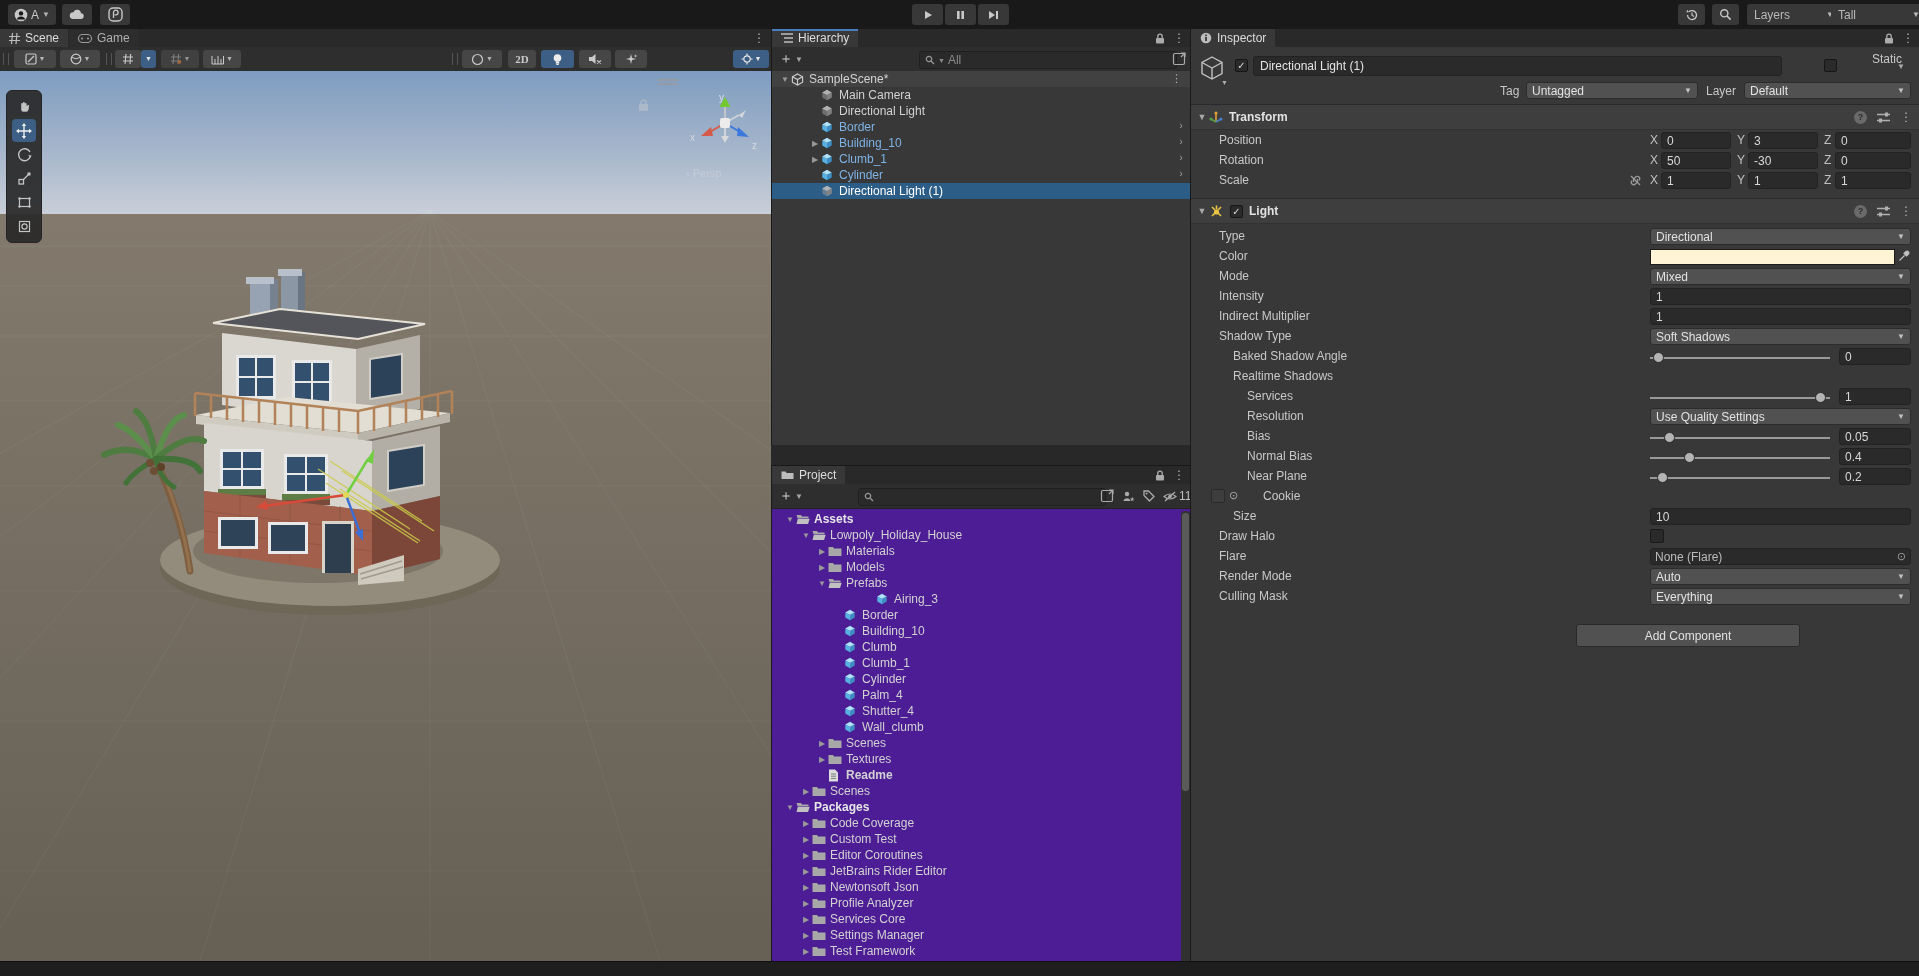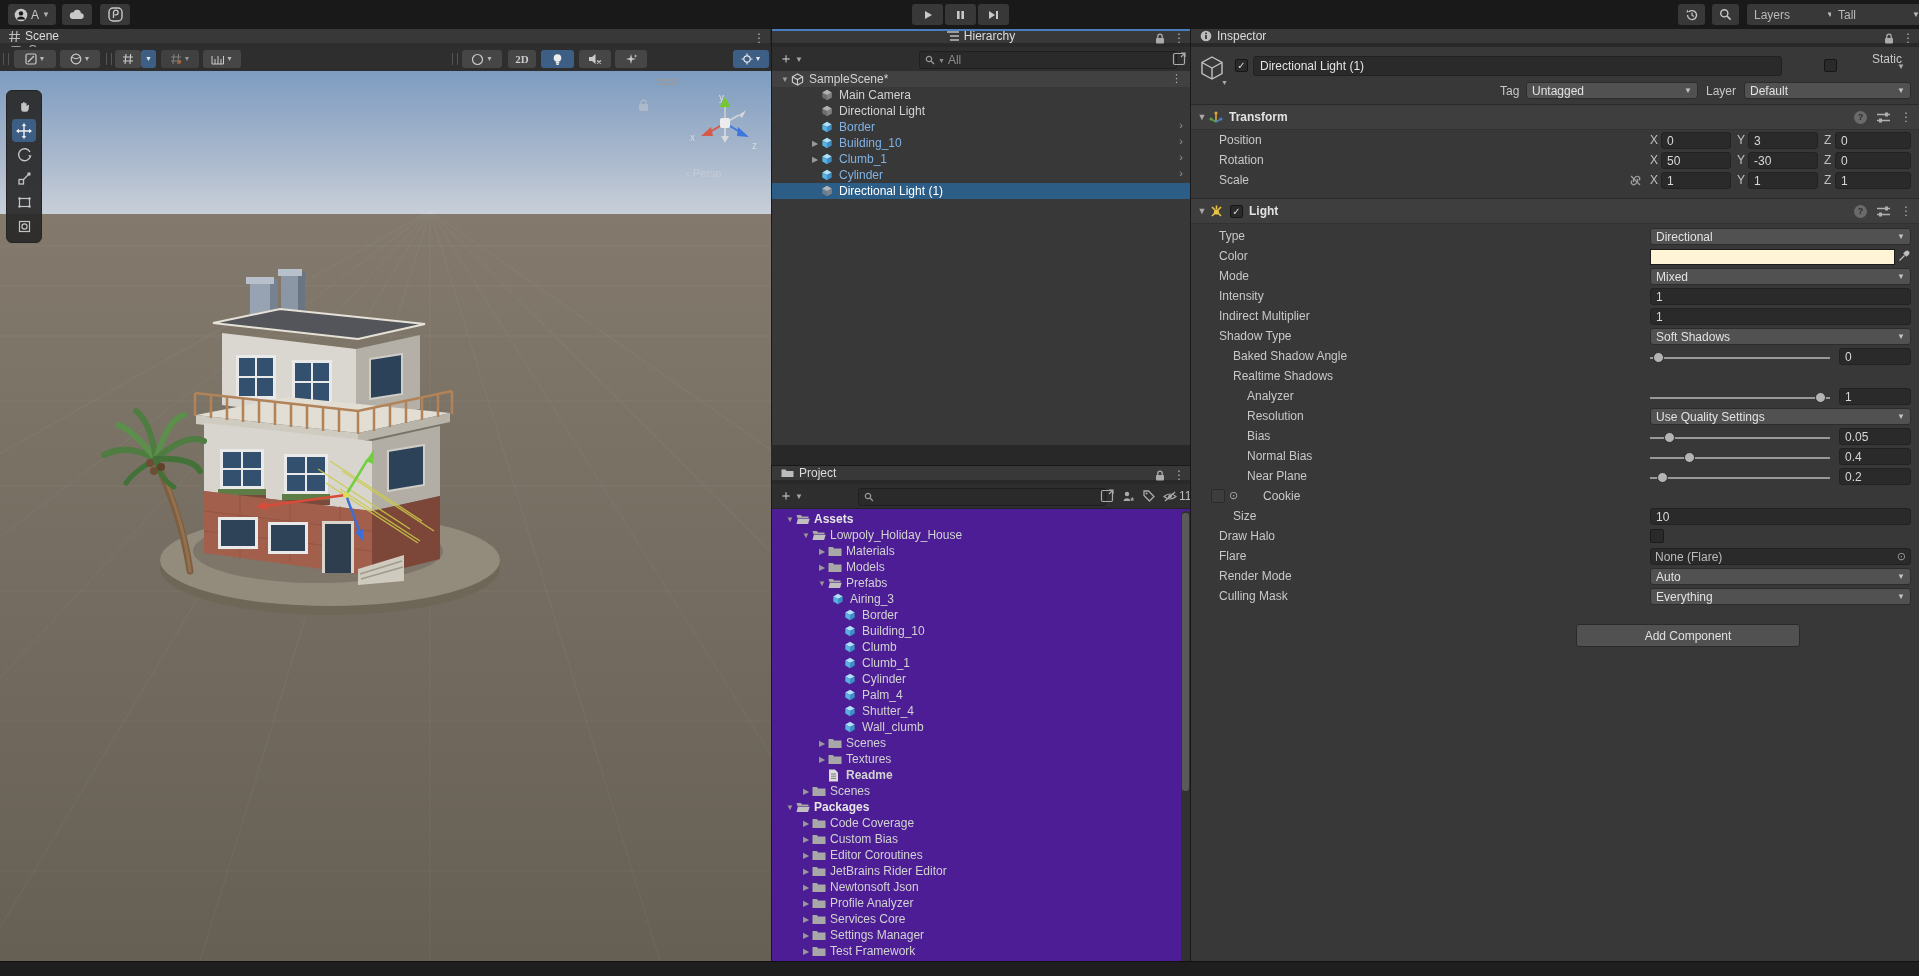--- a/index.html
+++ b/index.html
@@ -11,21 +11,21 @@
 
   
   #topbar{left:0;top:0;width:1919px;height:29px;background:#191919;border-bottom:1px solid #0d0d0d;}
   .tbtn{position:absolute;top:4px;height:21px;background:#383838;border-radius:3px;
         display:flex;align-items:center;justify-content:center;gap:3px;color:#c8c8c8;}
   .tbtn .carr{font-size:8px;color:#b0b0b0;}
   .tdd{position:absolute;top:4px;height:21px;background:#383838;border-radius:3px;
        display:flex;align-items:center;justify-content:space-between;padding:0 7px;color:#b9b9b9;font-size:12px;}
 
   
-  .tabstrip{position:absolute;left:0;top:0;right:0;height:18px;background:#292929;display:flex;flex-direction:column;}
+  .tabstrip{position:absolute;left:0;top:0;right:0;height:18px;background:#292929;display:flex;}
   .tab{display:flex;align-items:center;gap:5px;padding:0 9px;font-size:12px;color:#b0b0b0;background:#2d2d2d;margin-right:1px;}
   .tab.active{background:#383838;color:#dcdcdc;}
   .tab.focused{box-shadow:inset 0 2px 0 #4a7dbd;justify-content:center;}
   .tabright{position:absolute;top:0;height:18px;display:flex;align-items:center;gap:8px;right:6px;color:#ababab;}
 
   
   .ptoolbar{position:absolute;left:0;right:0;top:18px;height:24px;background:#2e2e2e;border-bottom:1px solid #232323;}
   .plus{position:absolute;left:7px;top:4px;width:26px;height:16px;color:#cfcfcf;display:flex;align-items:center;gap:2px;font-size:14px;}
   .plus .carr{font-size:8px;color:#a5a5a5;}
   .searchbox{position:absolute;top:4px;height:16px;background:#2a2a2a;border:1px solid #1f1f1f;border-radius:3px;
@@ -713,21 +713,21 @@
       <div class="trow" style="padding-left: 44px;">
         <span class="fold">▼</span>
         <span class="ticon">
           <svg width="14" height="11" viewBox="0 0 14 11">
             <path d="M0.5 1 h4.4 l1.2 1.6 h6.4 v1.6 h-11 z" fill="#a8a8a8"></path>
             <path d="M1.8 4.8 h11.9 l-1.6 5.2 h-11.6 z" fill="#c0c0c0"></path>
           </svg>
         </span>
         <span class="lbl">Prefabs</span>
       </div>
-      <div class="trow" style="padding-left: 48px;">
+      <div class="trow" style="padding-left: 92px;">
         <span class="fold"></span>
         <span class="ticon">
           <svg width="12" height="12" viewBox="0 0 14 14">
             <path d="M7 1 L12.5 4 L7 7 L1.5 4 z" fill="#aee2f7"></path>
             <path d="M1.5 4 L7 7 V13 L1.5 10 z" fill="#58b1e2"></path>
             <path d="M12.5 4 L7 7 V13 L12.5 10 z" fill="#3d8fc4"></path>
           </svg>
         </span>
         <span class="lbl">Airing_3</span>
       </div>
@@ -875,21 +875,21 @@
         </span>
         <span class="lbl">Code Coverage</span>
       </div>
       <div class="trow" style="padding-left: 28px;">
         <span class="fold">▶</span>
         <span class="ticon">
           <svg width="14" height="11" viewBox="0 0 14 11">
             <path d="M0.5 1 h4.4 l1.2 1.6 h7.4 v7.4 h-13 z" fill="#a8a8a8"></path>
           </svg>
         </span>
-        <span class="lbl">Custom Bias</span>
+        <span class="lbl">Custom Test</span>
       </div>
       <div class="trow" style="padding-left: 28px;">
         <span class="fold">▶</span>
         <span class="ticon">
           <svg width="14" height="11" viewBox="0 0 14 11">
             <path d="M0.5 1 h4.4 l1.2 1.6 h7.4 v7.4 h-13 z" fill="#a8a8a8"></path>
           </svg>
         </span>
         <span class="lbl">Editor Coroutines</span>
       </div>
@@ -1144,21 +1144,21 @@
       <div class="irow" style="top: 120px;">
         <span class="ilabel" style="left: 42px;">Baked Shadow Angle</span>
         <div class="sldtrack"></div>
         <div class="sldthumb" style="left: 462px;"></div>
         <div class="nfld sm"><span>0</span></div>
       </div>
       <div class="irow" style="top: 140px;">
         <span class="ilabel" style="left: 42px;">Realtime Shadows</span>
       </div>
       <div class="irow" style="top: 160px;">
-        <span class="ilabel" style="left: 56px;">Analyzer</span>
+        <span class="ilabel" style="left: 56px;">Services</span>
         <div class="sldtrack"></div>
         <div class="sldthumb" style="left: 624px;"></div>
         <div class="nfld sm"><span>1</span></div>
       </div>
       <div class="irow" style="top: 180px;">
         <span class="ilabel" style="left: 56px;">Resolution</span>
         <div class="dd">
           <span>Use Quality Settings</span>
           <span class="dda">▼</span>
         </div>

